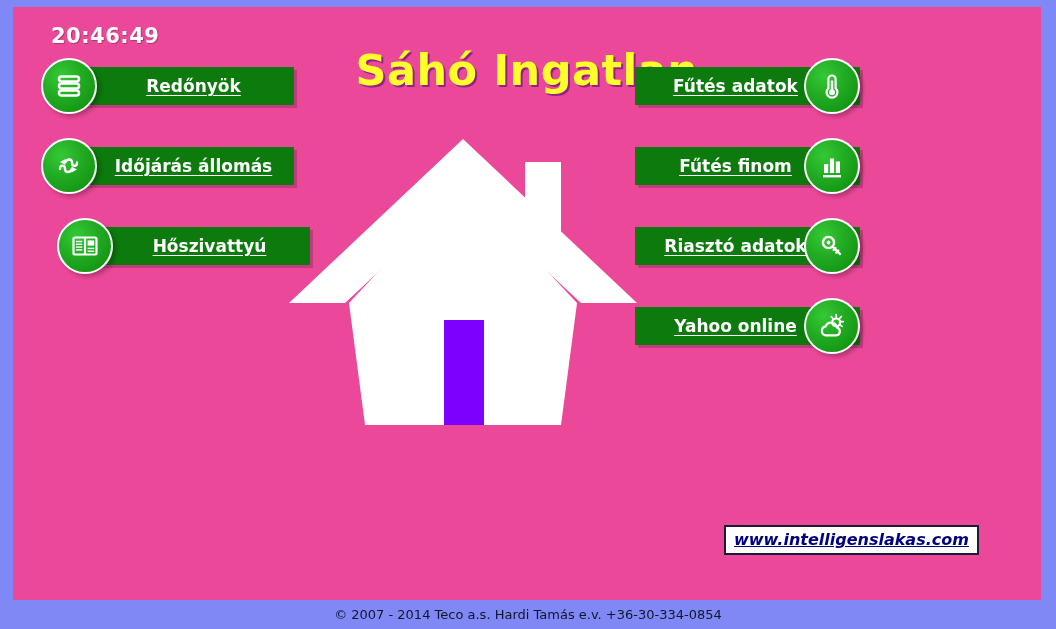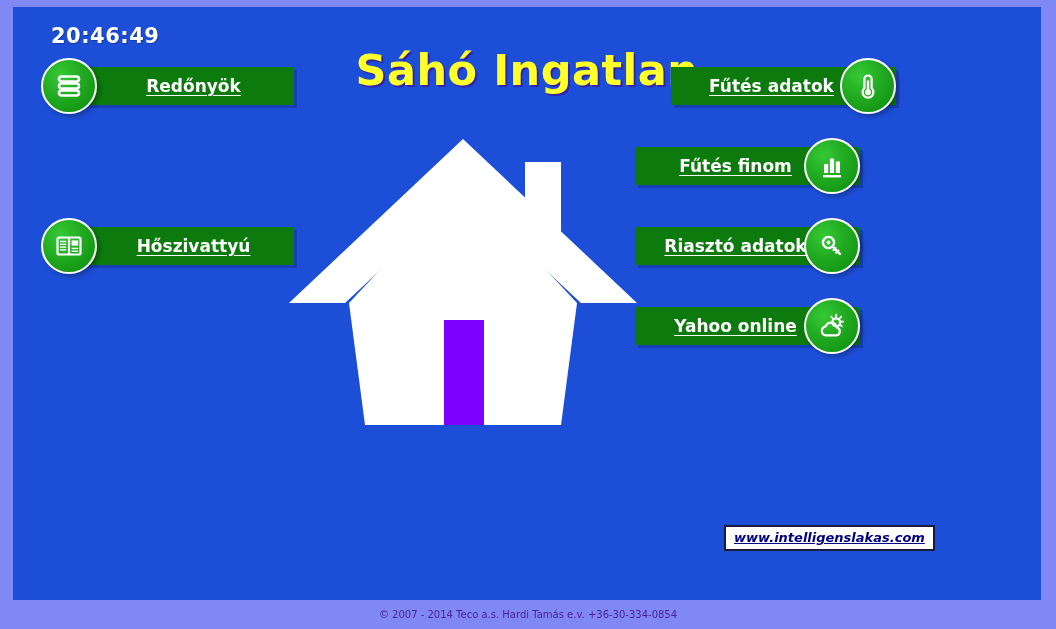--- a/index.html
+++ b/index.html
@@ -14,21 +14,21 @@
     position: relative;
     width: 1056px; height: 629px;
     background: #7f88f5;
   }
 
   
   #stage {
     position: absolute;
     left: 13px; top: 7px;
     width: 1028px; height: 593px;
-    background: #1d4ed8;
+    background: #ec4899;
     overflow: hidden;
   }
 
   
   #clock {
     position: absolute;
     left: 38px; top: 17px;
     color: #ffffff;
     font-size: 21px;
     font-weight: bold;
@@ -104,37 +104,37 @@
   .circle svg { display: block; }
 
   
   #weblink {
     position: absolute;
     left: 711px; top: 518px;
     padding: 3px 8px 4px;
     background: #ffffff;
     border: 2px solid #1a1a3a;
     color: #000080;
-    font-size: 13px;
+    font-size: 16px;
     font-weight: bold;
     font-style: italic;
     text-decoration: underline;
     cursor: pointer;
     white-space: nowrap;
   }
 
   
   #footer {
     position: absolute;
     left: 0; top: 600px;
     width: 1056px; height: 29px;
     background: #7f88f5;
     display: flex; align-items: center; justify-content: center;
-    color: #4c1d95;
-    font-size: 10px;
+    color: #0f172a;
+    font-size: 13px;
     white-space: nowrap;
   }
 </style>
 </head>
 <body>
 
 <div id="app">
 
   <div id="stage">
 
@@ -162,22 +162,36 @@
           <g fill="none" stroke="#ffffff" stroke-width="2.6">
             <rect x="5" y="5.5" width="20" height="5" rx="2.5"></rect>
             <rect x="5" y="12.5" width="20" height="5" rx="2.5"></rect>
             <rect x="5" y="19.5" width="20" height="5" rx="2.5"></rect>
           </g>
         </svg>
       </div>
       <div class="label">Redőnyök</div>
     </div>
 
-
-    <div class="btn left" style="left:28px; top:220px;">
+    <div class="btn left" style="left:28px; top:140px;">
+      <div class="bar"></div>
+      <div class="circle">
+        <svg width="30" height="30" viewBox="0 0 30 30">
+          <g fill="none" stroke="#ffffff" stroke-width="2.4" stroke-linecap="round" stroke-linejoin="round">
+            <path d="M6 18 C6 13.5 11 13.5 11 18 C11 22 16 22 17.5 18.5"></path>
+            <path d="M23 11.5 C23 16 18 16 18 11.5 C18 7.5 13 7.5 11.5 11"></path>
+          </g>
+          <polygon fill="#ffffff" points="17.5,15.5 23,18.5 17.5,21.5"></polygon>
+          <polygon fill="#ffffff" points="11.5,14 6,11 11.5,8"></polygon>
+        </svg>
+      </div>
+      <div class="label">Időjárás állomás</div>
+    </div>
+
+    <div class="btn left" style="left:44px; top:220px;">
       <div class="bar"></div>
       <div class="circle">
         <svg width="30" height="30" viewBox="0 0 30 30">
           <rect x="3.5" y="6.5" width="23" height="17" rx="1.5" fill="none" stroke="#ffffff" stroke-width="2.2"></rect>
           <line x1="15" y1="6.5" x2="15" y2="23.5" stroke="#ffffff" stroke-width="2.2"></line>
           <g stroke="#ffffff" stroke-width="1.4">
             <line x1="6" y1="10.5" x2="12.2" y2="10.5"></line>
             <line x1="6" y1="13.3" x2="12.2" y2="13.3"></line>
             <line x1="6" y1="16.1" x2="12.2" y2="16.1"></line>
             <line x1="6" y1="18.9" x2="12.2" y2="18.9"></line>
@@ -186,21 +200,21 @@
           <g stroke="#ffffff" stroke-width="1.4">
             <line x1="17.6" y1="17.4" x2="24.2" y2="17.4"></line>
             <line x1="17.6" y1="20.2" x2="24.2" y2="20.2"></line>
           </g>
         </svg>
       </div>
       <div class="label">Hőszivattyú</div>
     </div>
 
 
-    <div class="btn right" style="left:622px; top:60px;margin-left:36px;">
+    <div class="btn right" style="left:622px; top:60px;">
       <div class="bar"></div>
       <div class="circle">
         <svg width="30" height="30" viewBox="0 0 30 30">
           <path d="M15 4.5 a3.6 3.6 0 0 1 3.6 3.6 v9.1 a5.4 5.4 0 1 1 -7.2 0 v-9.1 A3.6 3.6 0 0 1 15 4.5 z" fill="none" stroke="#ffffff" stroke-width="2.2"></path>
           <circle cx="15" cy="21.2" r="3" fill="#ffffff"></circle>
           <rect x="13.8" y="9.5" width="2.4" height="10" fill="#ffffff"></rect>
         </svg>
       </div>
       <div class="label">Fűtés adatok</div>
     </div>

